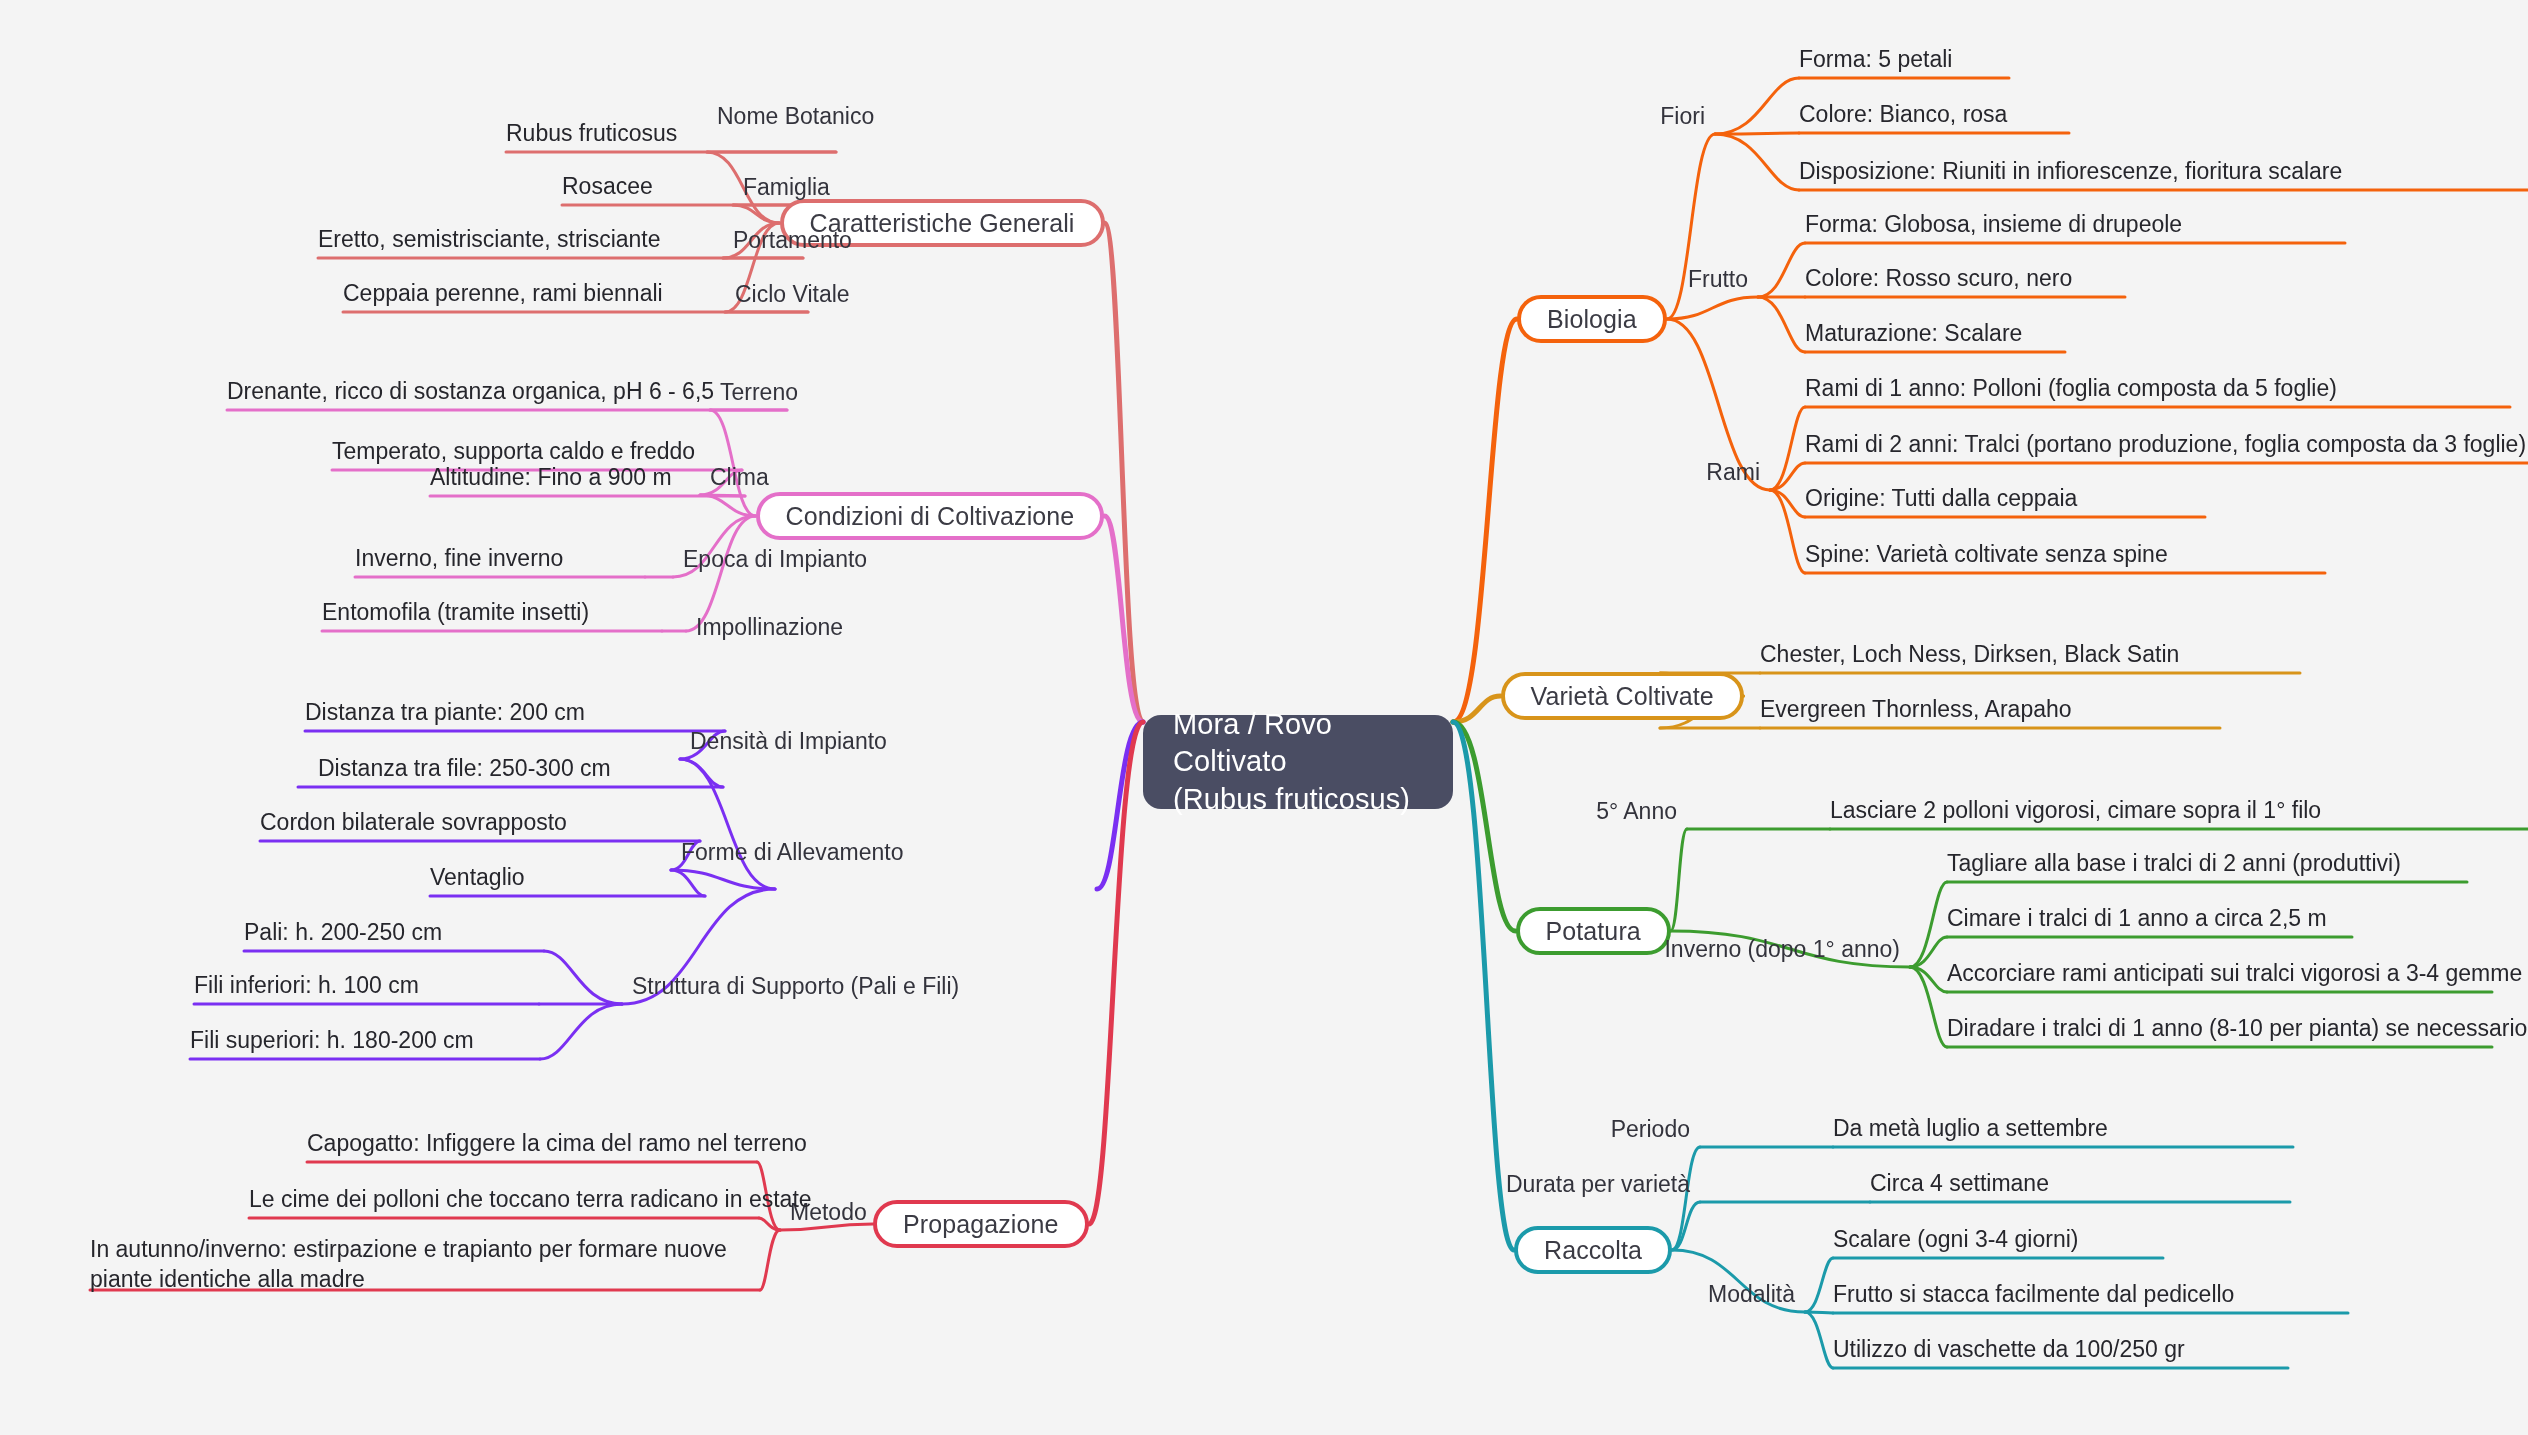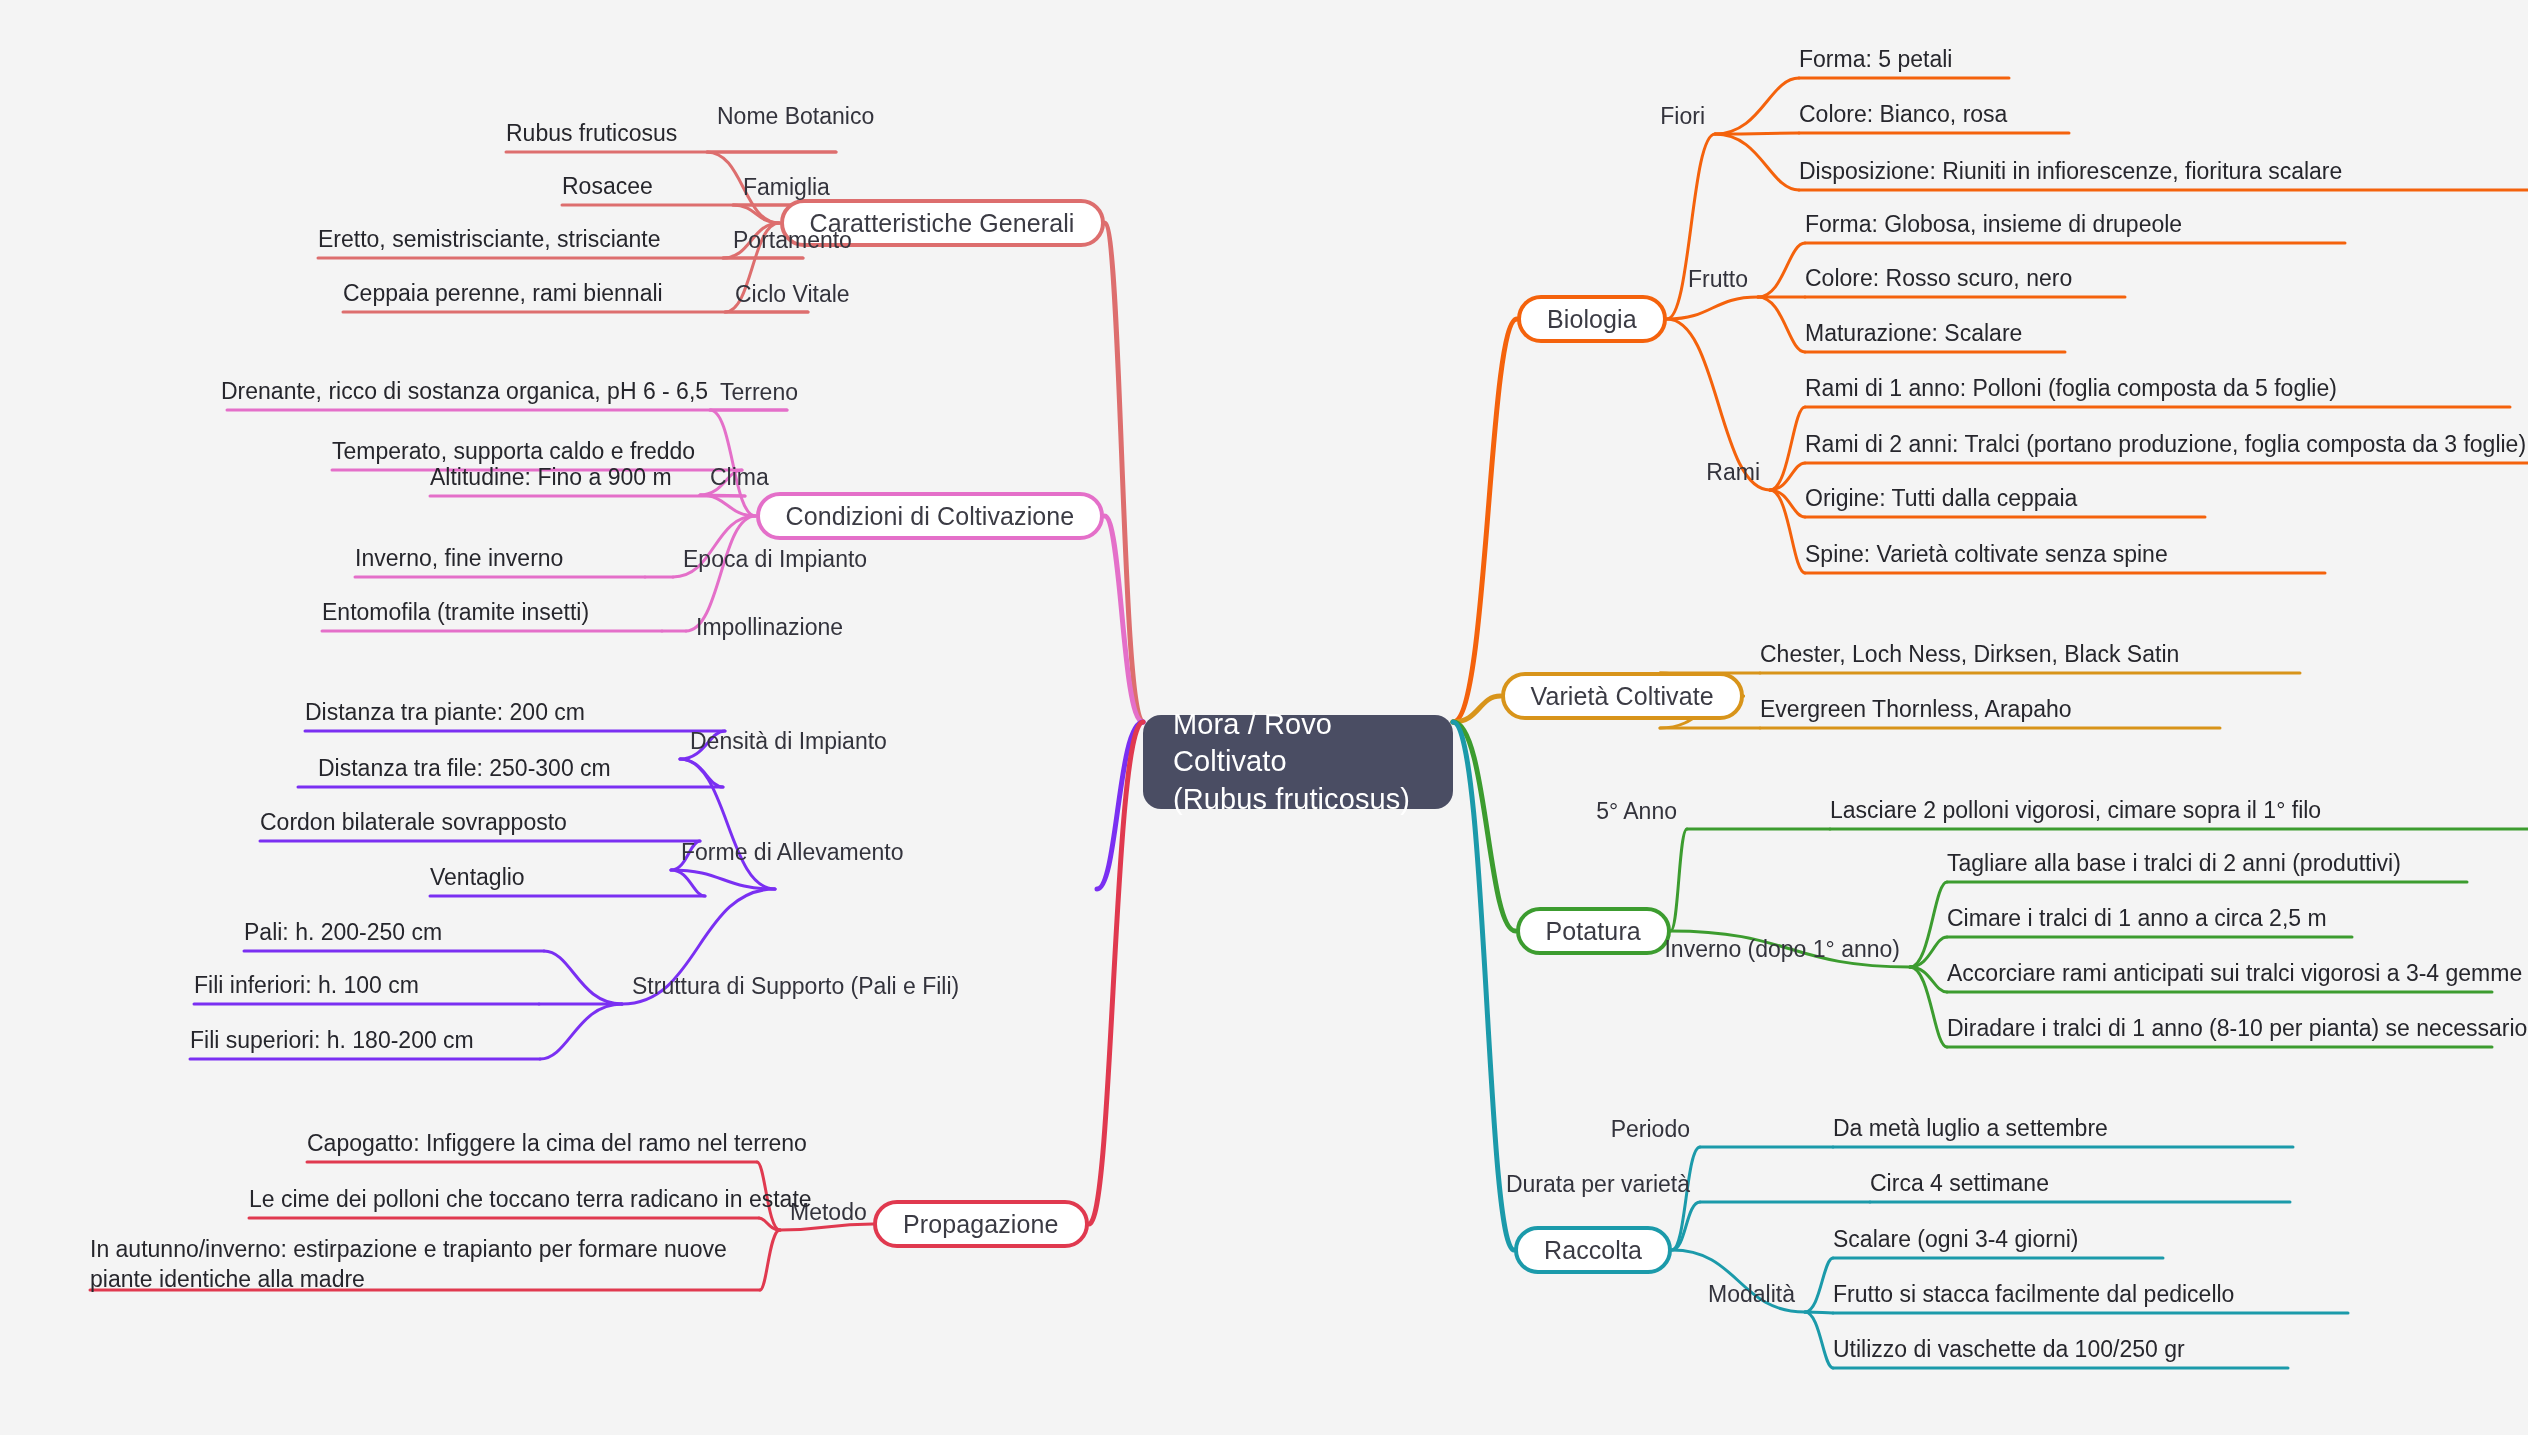--- a/index.html
+++ b/index.html
@@ -179,21 +179,21 @@
     <div class="lbl sub r anchor-end" style="top: 187px; left: 743px; transform: translate(0px, -50%);">Famiglia</div>
     <div class="lbl leaf" style="left: 562px; top: 175px;">Rosacee</div>
     <div class="lbl sub r anchor-end" style="top: 240px; left: 733px; transform: translate(0px, -50%);">Portamento</div>
     <div class="lbl leaf" style="left: 318px; top: 228px;">Eretto, semistrisciante, strisciante</div>
     <div class="lbl sub r anchor-end" style="top: 294px; left: 735px; transform: translate(0px, -50%);">Ciclo Vitale</div>
     <div class="lbl leaf" style="left: 343px; top: 282px;">Ceppaia perenne, rami biennali</div>
     <div class="node branch" style="border-color: rgb(228, 111, 201); left: 755.5px; top: 492px;">
       <span>Condizioni di Coltivazione</span>
     </div>
     <div class="lbl sub r anchor-end" style="top: 392px; left: 720px; transform: translate(0px, -50%);">Terreno</div>
-    <div class="lbl leaf" style="left: 221px; top: 380px; text-align: center;">Drenante, ricco di sostanza organica, pH 6 - 6,5</div>
+    <div class="lbl leaf" style="left: 227px; top: 380px; text-align: center;">Drenante, ricco di sostanza organica, pH 6 - 6,5</div>
     <div class="lbl sub r anchor-end" style="top: 477px; left: 710px; transform: translate(0px, -50%);">Clima</div>
     <div class="lbl leaf" style="left: 332px; top: 440px;">Temperato, supporta caldo e freddo</div>
     <div class="lbl leaf" style="left: 430px; top: 466px;">Altitudine: Fino a 900 m</div>
     <div class="lbl sub r anchor-end" style="top: 559px; left: 683px; transform: translate(0px, -50%);">Epoca di Impianto</div>
     <div class="lbl leaf" style="left: 355px; top: 547px;">Inverno, fine inverno</div>
     <div class="lbl sub r anchor-end" style="top: 627px; left: 696px; transform: translate(0px, -50%);">Impollinazione</div>
     <div class="lbl leaf" style="left: 322px; top: 601px;">Entomofila (tramite insetti)</div>
     <div class="lbl sub r anchor-end" style="top: 741px; left: 690px; transform: translate(0px, -50%);">Densità di Impianto</div>
     <div class="lbl leaf" style="left: 305px; top: 701px;">Distanza tra piante: 200 cm</div>
     <div class="lbl leaf" style="left: 284px; top: 757px; margin-left: 34px;">Distanza tra file: 250-300 cm</div>

